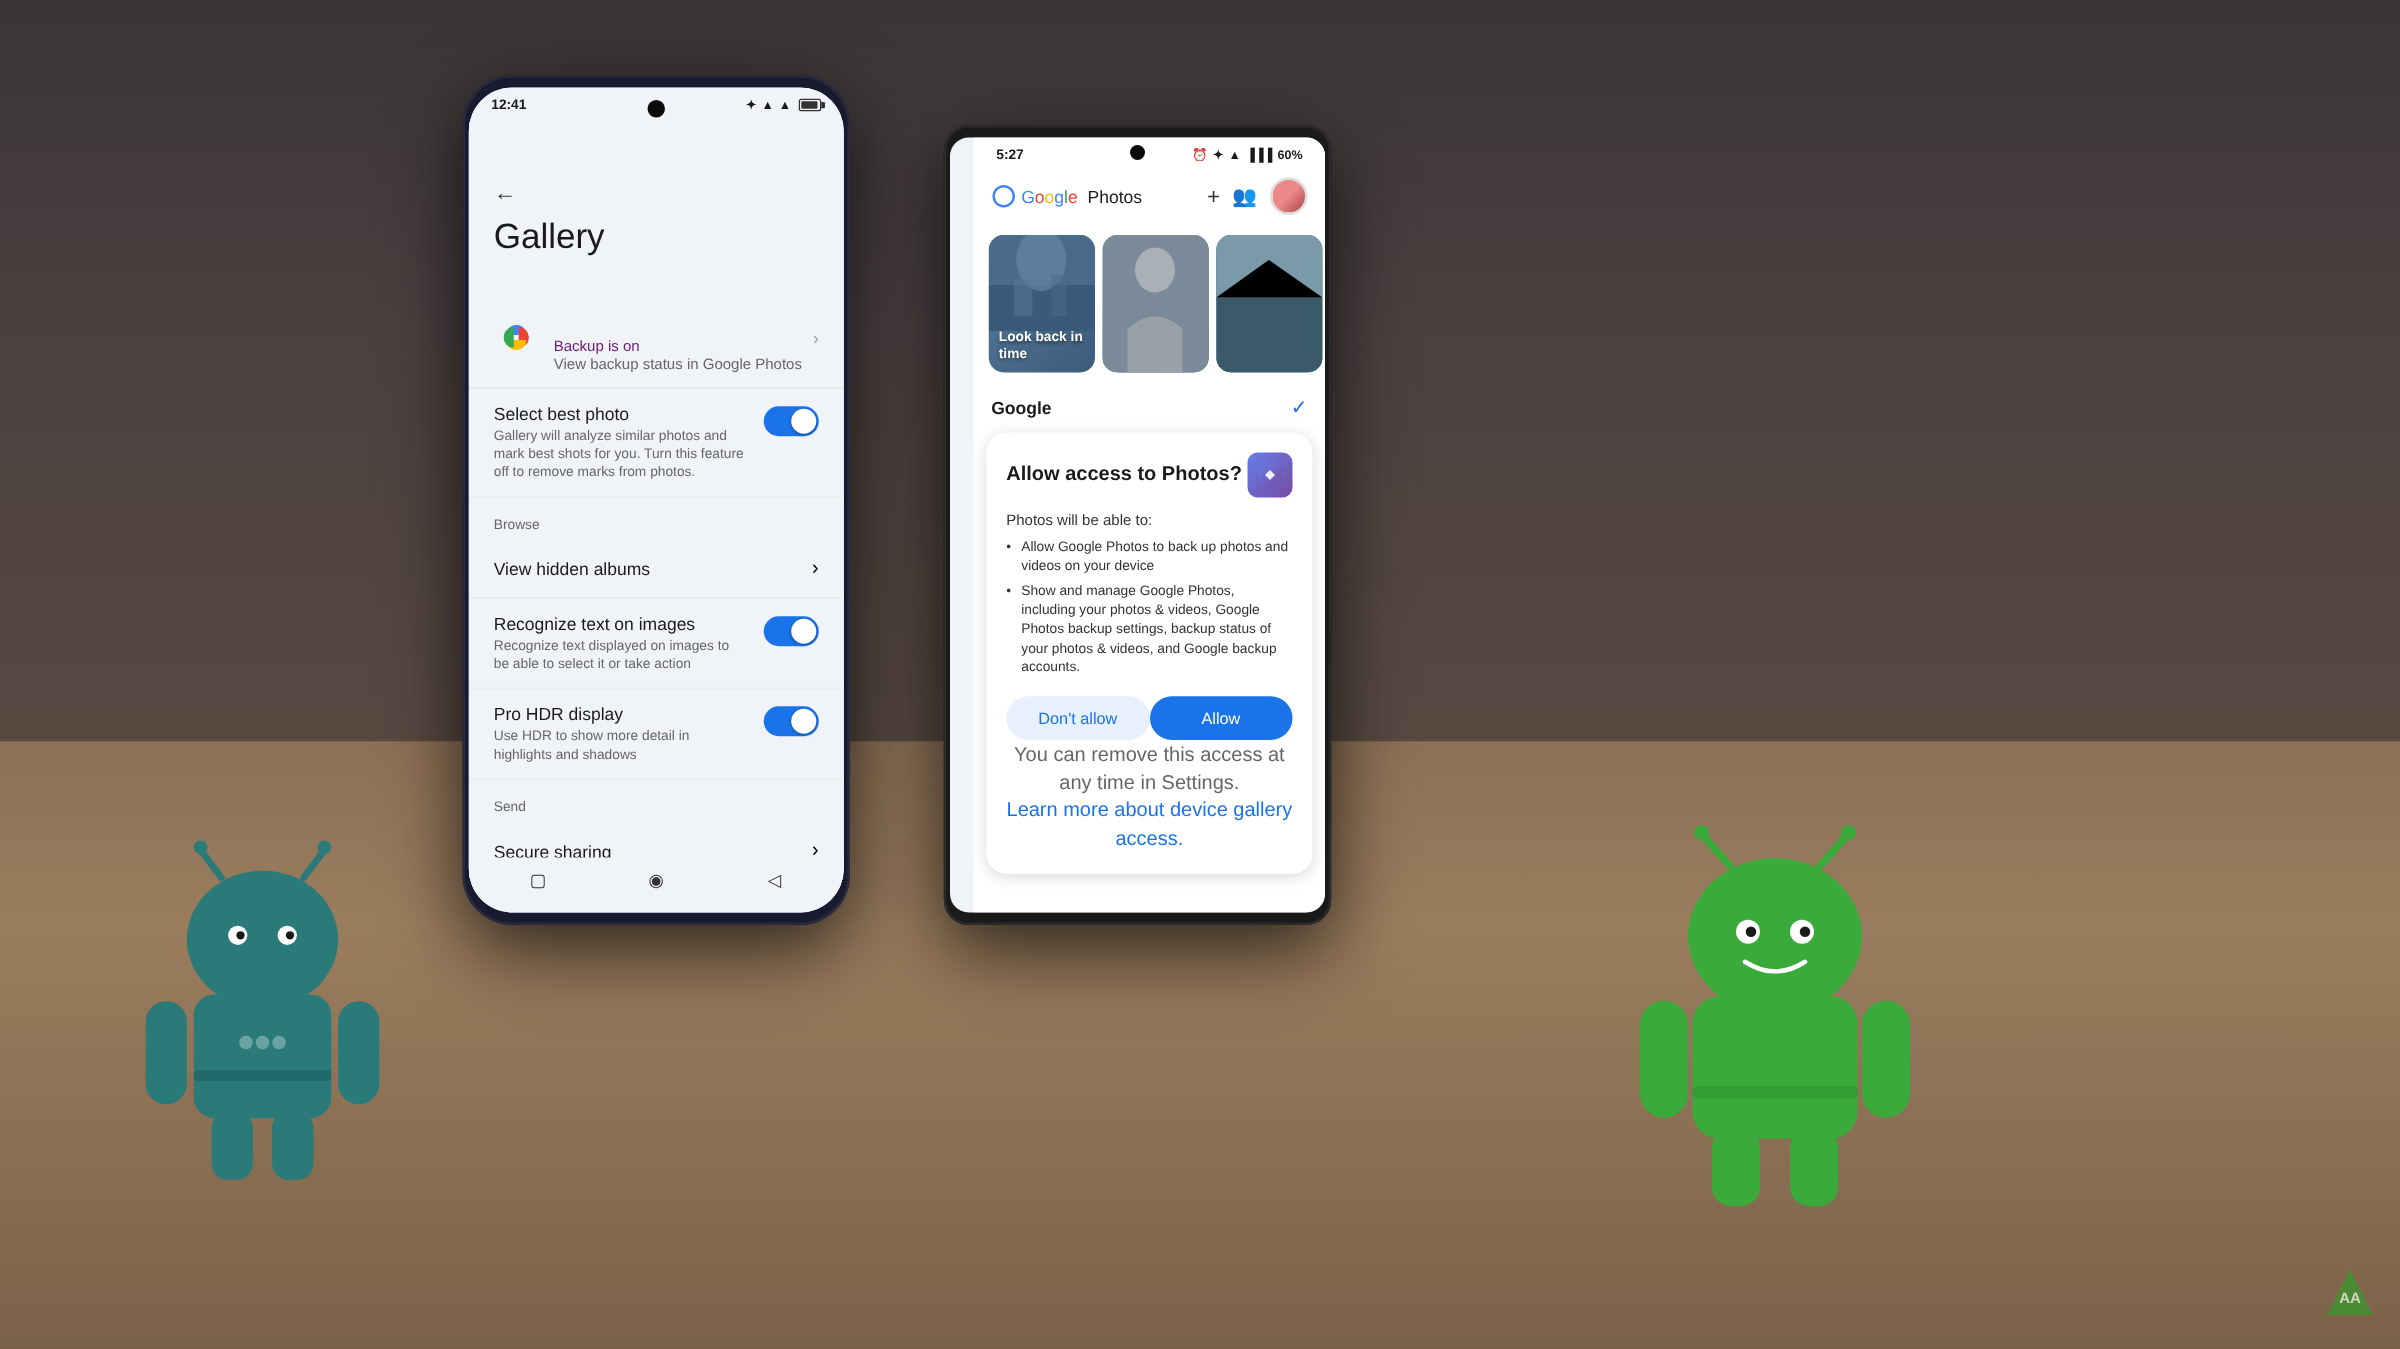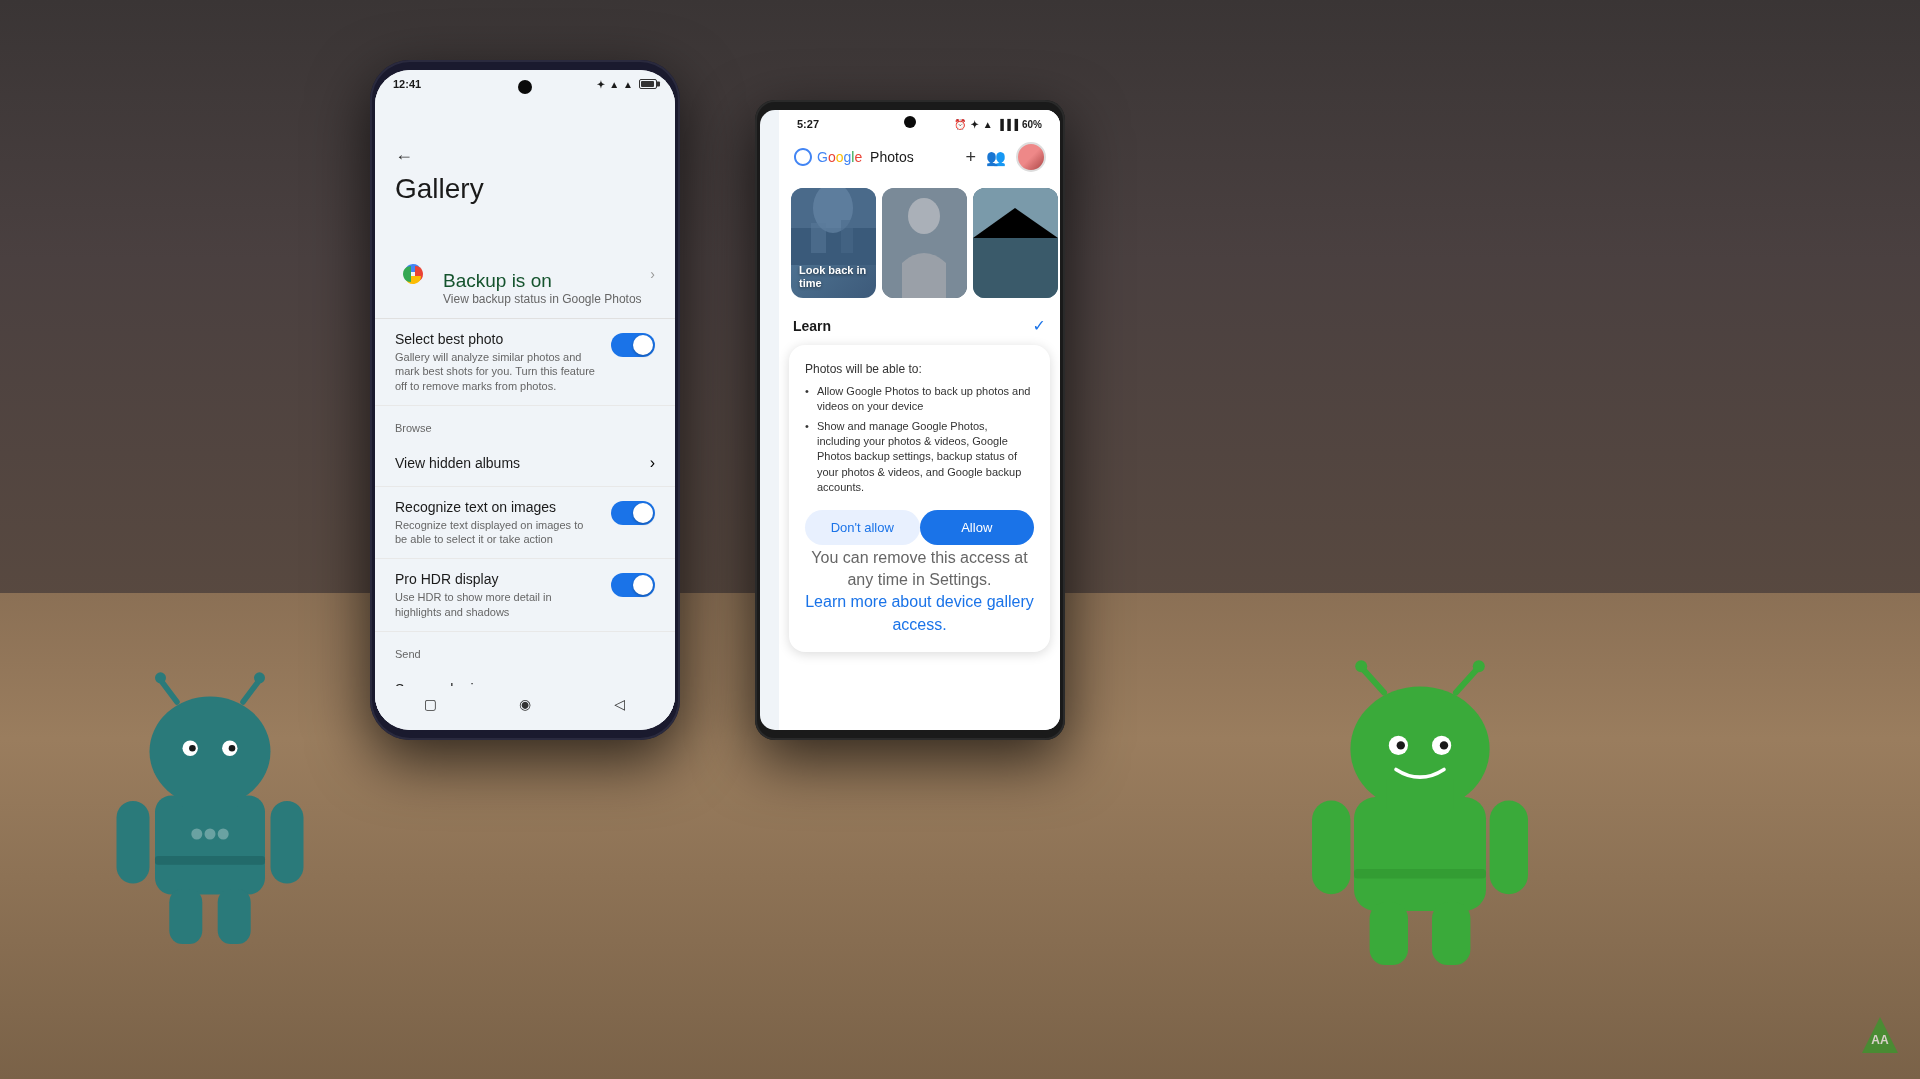--- a/index.html
+++ b/index.html
@@ -154,23 +154,23 @@
     }
 
     .google-photos-icon {
       width: 36px;
       height: 36px;
       margin-right: 12px;
       flex-shrink: 0;
     }
 
     .backup-text h4 {
-      font-size: 19px;
+      font-size: 12px;
       font-weight: 500;
-      color: #14532d;
+      color: #701a75;
       margin-top: 28px;
     }
 
     .backup-text p {
       font-size: 12px;
       color: #666;
     }
 
     .backup-chevron {
       margin-left: auto;
@@ -692,25 +692,40 @@
               <rect x="0" y="50" width="85" height="60" fill="#3a5a6a"></rect>
               <rect x="0" y="0" width="85" height="50" fill="#7a9aaa"></rect>
               <polygon points="0,50 42,20 85,50" fill="#8aaaaа"></polygon>
             </svg>
             <span class="memory-label">4 years since...</span>
           </div>
         </div>
       </div>
 
       <div class="today-bar">
-        <span class="today-text">Learn</span>
+        <span class="today-text">Google</span>
         <span style="color:#1a73e8;">✓</span>
       </div>
 
       <div class="permission-dialog">
+        <div class="dialog-header">
+          <span class="dialog-title">Allow access to Photos?</span>
+          <div class="app-icon">
+            <svg width="24" height="24" viewBox="0 0 24 24">
+              <circle cx="12" cy="12" r="10" fill="url(#grad1)"></circle>
+              <defs>
+                <linearGradient id="grad1" x1="0%" y1="0%" x2="100%" y2="100%">
+                  <stop offset="0%" style="stop-color:#667eea"></stop>
+                  <stop offset="100%" style="stop-color:#764ba2"></stop>
+                </linearGradient>
+              </defs>
+              <path d="M8 12 L12 8 L16 12 L12 16 Z" fill="white" opacity="0.9"></path>
+            </svg>
+          </div>
+        </div>
 
         <div class="dialog-body">
           <p>Photos will be able to:</p>
           <ul>
             <li>Allow Google Photos to back up photos and videos on your device</li>
             <li>Show and manage Google Photos, including your photos &amp; videos, Google Photos backup settings, backup status of your photos &amp; videos, and Google backup accounts.</li>
           </ul>
         </div>
 
         <div class="dialog-buttons">

